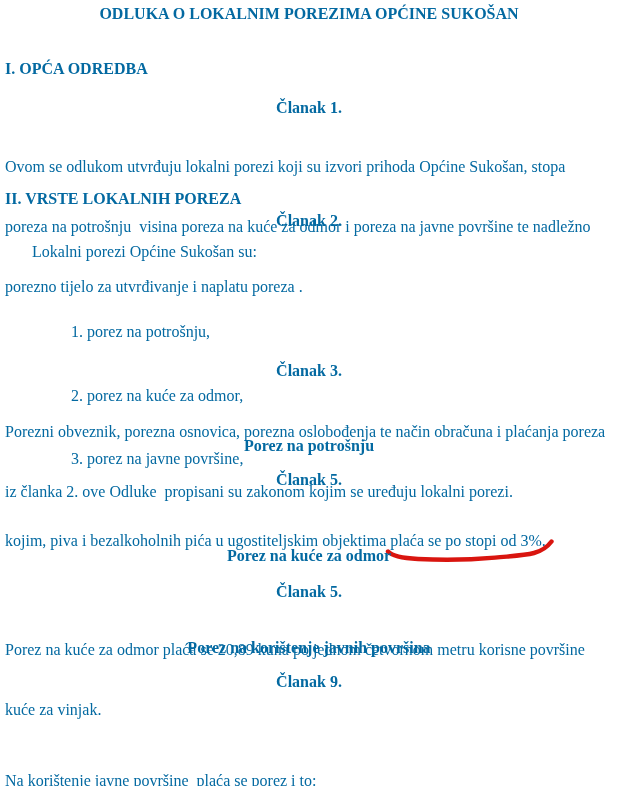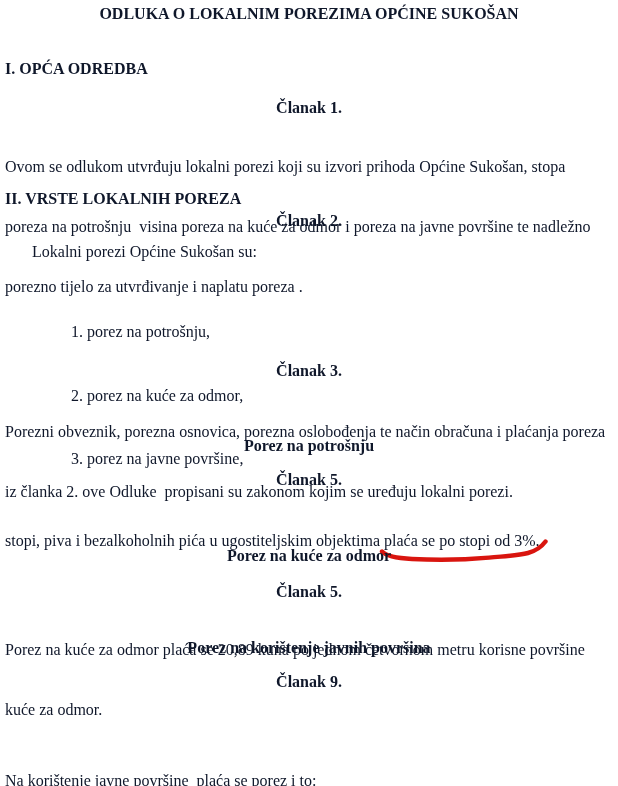--- a/index.html
+++ b/index.html
@@ -2,21 +2,21 @@
 <html><head>
 <meta charset="utf-8">
 <style>
   html,body{margin:0;padding:0;background:#ffffff;}
   .page{
     position:relative;
     width:618px;height:786px;
     background:#ffffff;
     font-family:"Liberation Serif","DejaVu Serif",serif;
     font-size:16px;
-    color:#0f172a;
+    color:#0369a1;
     overflow:hidden;
   }
   .blk{
     position:absolute;left:5px;right:5px;
     line-height:20px;
     white-space:pre;
   }
   .ctr{text-align:center;}
   .b{font-weight:bold;}
   .indent-intro{padding-left:27px;}
@@ -66,32 +66,32 @@
   <div class="blk" style="top:382px">
     <div class="line">Porezni obveznik, porezna osnovica, porezna oslobođenja te način obračuna i plaćanja poreza</div>
     <div class="line">iz članka 2. ove Odluke  propisani su zakonom kojim se uređuju lokalni porezi.</div>
   </div>
 
   <div class="blk ctr b" style="top:436px">Porez na potrošnju</div>
 
   <div class="blk ctr b" style="top:470px">Članak 5.</div>
 
   <div class="blk" style="top:491px">
-    <div class="line"><span>stopi, piva i bezalkoholnih pića u ugostiteljskim objektima </span><span class="mark"><span>plaća se po stopi od 3%.</span><svg class="redline" viewBox="0 0 170 24" xmlns="http://www.w3.org/2000/svg">
+    <div class="line"><span>kojim, piva i bezalkoholnih pića u ugostiteljskim objektima </span><span class="mark"><span>plaća se po stopi od 3%.</span><svg class="redline" viewBox="0 0 170 24" xmlns="http://www.w3.org/2000/svg">
             <path d="M3,11.5 C6.5,15.5 15,18 33,19 C58,20.3 86,19.8 110,17.6 C127,16 139,15.6 149,13 C158,10.6 163.5,5.5 166.5,1.5" fill="none" stroke="#d9150f" stroke-width="4.4" stroke-linecap="round"></path>
           </svg></span></div>
   </div>
 
   <div class="blk ctr b" style="top:546px">Porez na kuće za odmor</div>
 
   <div class="blk ctr b" style="top:582px">Članak 5.</div>
 
   <div class="blk" style="top:600px">
     <div class="line">Porez na kuće za odmor plaća se 20,89 kuna po jednom četvornom metru korisne površine</div>
-    <div class="line">kuće za odmor.</div>
+    <div class="line">kuće za vinjak.</div>
   </div>
 
   <div class="blk ctr b" style="top:638px">Porez na korištenje javnih površina</div>
 
   <div class="blk ctr b" style="top:672px">Članak 9.</div>
 
   <div class="blk bottom" style="top:691px">
     <div class="line">Na korištenje javne površine  plaća se porez i to:</div>
     
     

